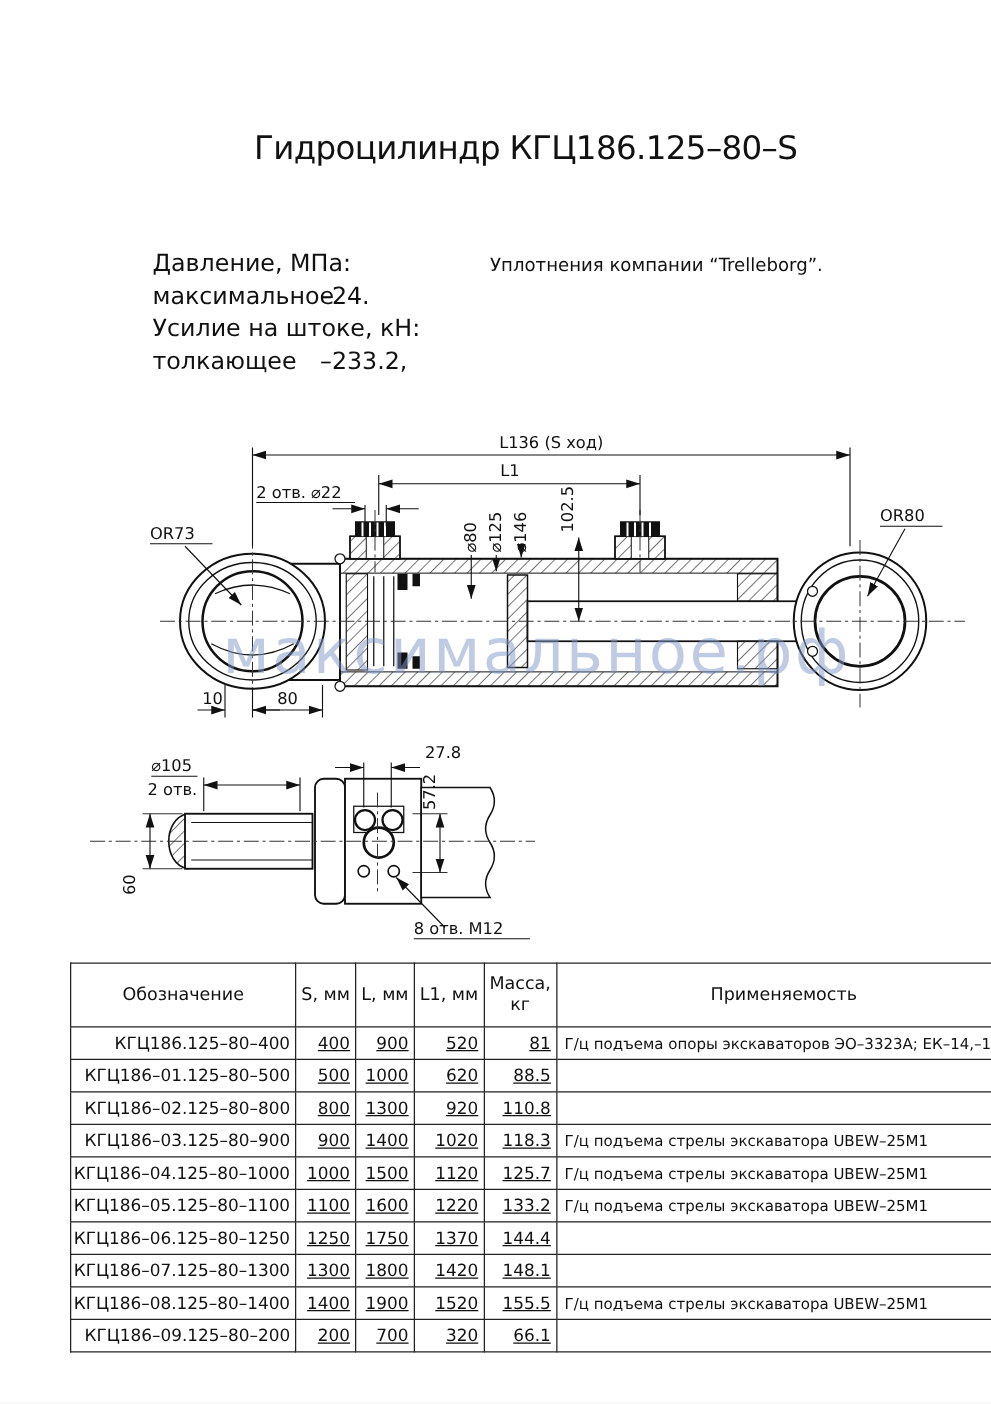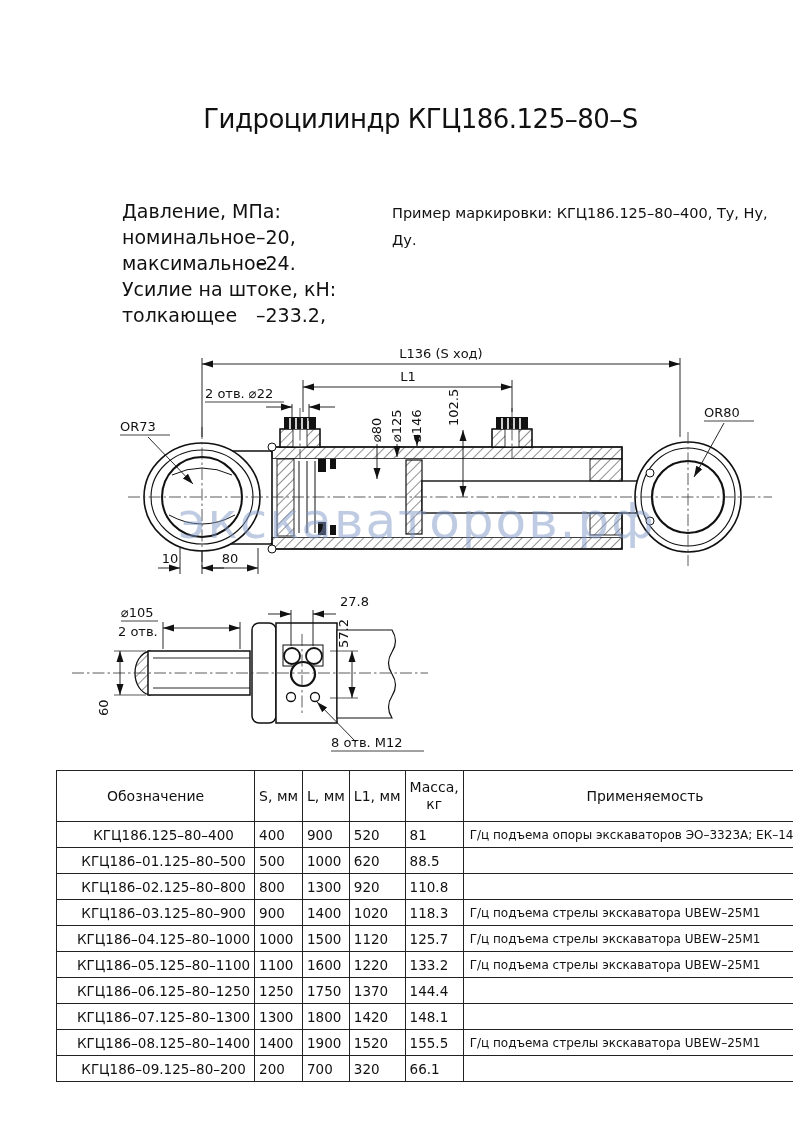--- a/index.html
+++ b/index.html
@@ -14,50 +14,46 @@
   .wmark{position:absolute;left:178px;top:492px;width:600px;font-size:50px;
          letter-spacing:2px;color:rgba(125,152,198,0.5);z-index:5;pointer-events:none;}
   svg{position:absolute;}
   .dt{font-family:"DejaVu Sans",sans-serif;font-size:13px;fill:#111;}
   .spec-table{position:absolute;left:56px;top:770px;border-collapse:collapse;
               table-layout:fixed;font-size:13.5px;}
   .spec-table th,.spec-table td{border:1px solid #222;padding:0 4px;height:25px;
               overflow:hidden;white-space:nowrap;}
   .spec-table th{font-weight:normal;font-size:14px;height:50px;}
   .spec-table th.mass{white-space:pre-line;line-height:17px;}
-  .spec-table td.cname{text-align:center;padding-left:20px;}
-  .spec-table td.cnum{text-align:left;}
+  .spec-table td.cname{text-align:right;padding-left:2px;}
+  .spec-table td.cnum{text-align:right;text-decoration:underline;}
   .spec-table td.capp{text-align:left;font-size:12px;padding-left:6px;}
 </style>
 </head>
 <body>
 
 <div class="page">
 
   <div class="title">Гидроцилиндр КГЦ186.125–80–S</div>
 
   <div class="specs">
     <div class="srow">Давление, МПа:</div>
-    <div class="srow">
-      <span class="slabel">номинальное</span>
-      <span class="sval">–20,</span>
-    </div>
     <div class="srow">
       <span class="slabel">максимальное</span>
       <span class="sval">–24.</span>
     </div>
     <div class="srow">Усилие на штоке, кН:</div>
     <div class="srow">
       <span class="slabel">толкающее</span>
       <span class="sval">–233.2,</span>
     </div>
   </div>
 
   <div class="seals">
-    <div>Пример маркировки: КГЦ186.125–80–400, Ту, Ну, Ду.</div>
+    <div>Уплотнения компании “Trelleborg”.</div>
   </div>
 
   <svg style="left:90px;top:335px;" width="705" height="260" viewBox="90 335 705 260">
     <defs>
       <pattern id="h1" patternUnits="userSpaceOnUse" width="7" height="7" patternTransform="rotate(45)">
         <line x1="0" y1="0" x2="0" y2="7" stroke="#222" stroke-width="1"></line>
       </pattern>
       <marker id="ar1" markerUnits="userSpaceOnUse" markerWidth="14" markerHeight="10" refX="11" refY="5" orient="auto-start-reverse">
         <path d="M11,5 L0,1.5 L0,8.5 Z" fill="#111"></path>
       </marker>
@@ -173,21 +169,21 @@
       <text class="dt" transform="translate(401,442) rotate(-90)">⌀125</text>
       <text class="dt" transform="translate(421,442) rotate(-90)">⌀146</text>
       <text class="dt" transform="translate(458,426) rotate(-90)">102.5</text>
       <text class="dt" x="120" y="431">OR73</text>
       <text class="dt" x="704" y="417">OR80</text>
       <text class="dt" x="170" y="563" text-anchor="middle">10</text>
       <text class="dt" x="230" y="563" text-anchor="middle">80</text>
     </g>
   </svg>
 
-  <div class="wmark">экскаваторов.рф</div>
+  <div class="wmark">максимальное.рф</div>
 
   <svg style="left:55px;top:578px;" width="380" height="195" viewBox="55 578 380 195">
     <defs>
       <pattern id="h2" patternUnits="userSpaceOnUse" width="7" height="7" patternTransform="rotate(45)">
         <line x1="0" y1="0" x2="0" y2="7" stroke="#222" stroke-width="1"></line>
       </pattern>
       <marker id="ar2" markerUnits="userSpaceOnUse" markerWidth="14" markerHeight="10" refX="11" refY="5" orient="auto-start-reverse">
         <path d="M11,5 L0,1.5 L0,8.5 Z" fill="#111"></path>
       </marker>
     </defs>

